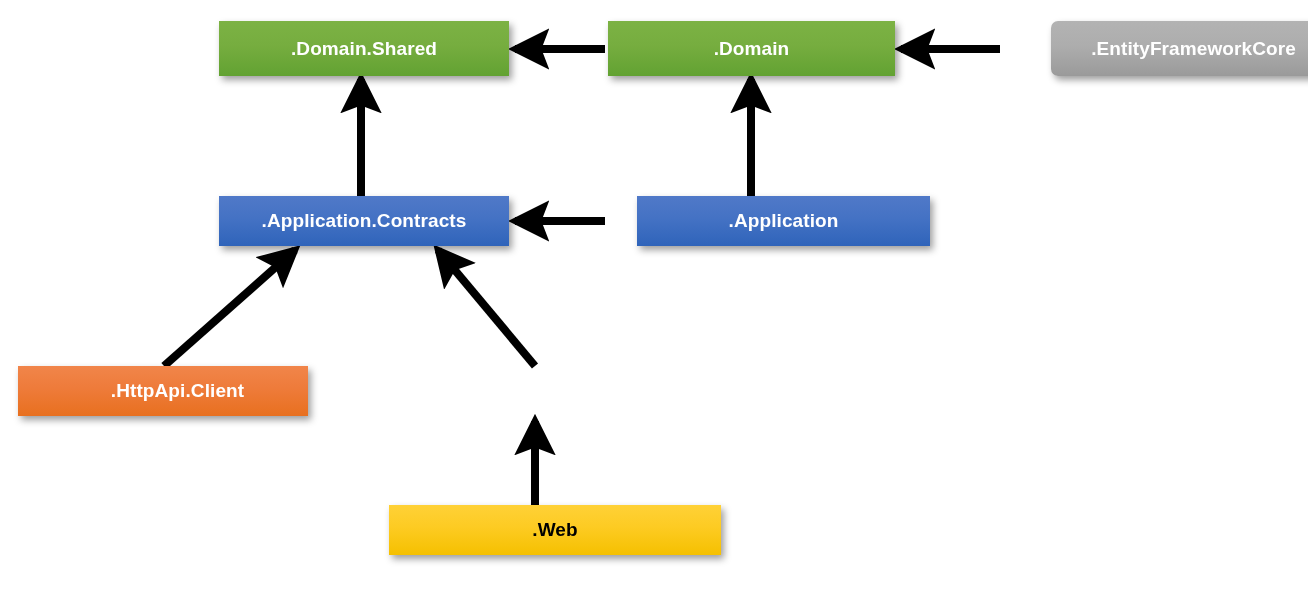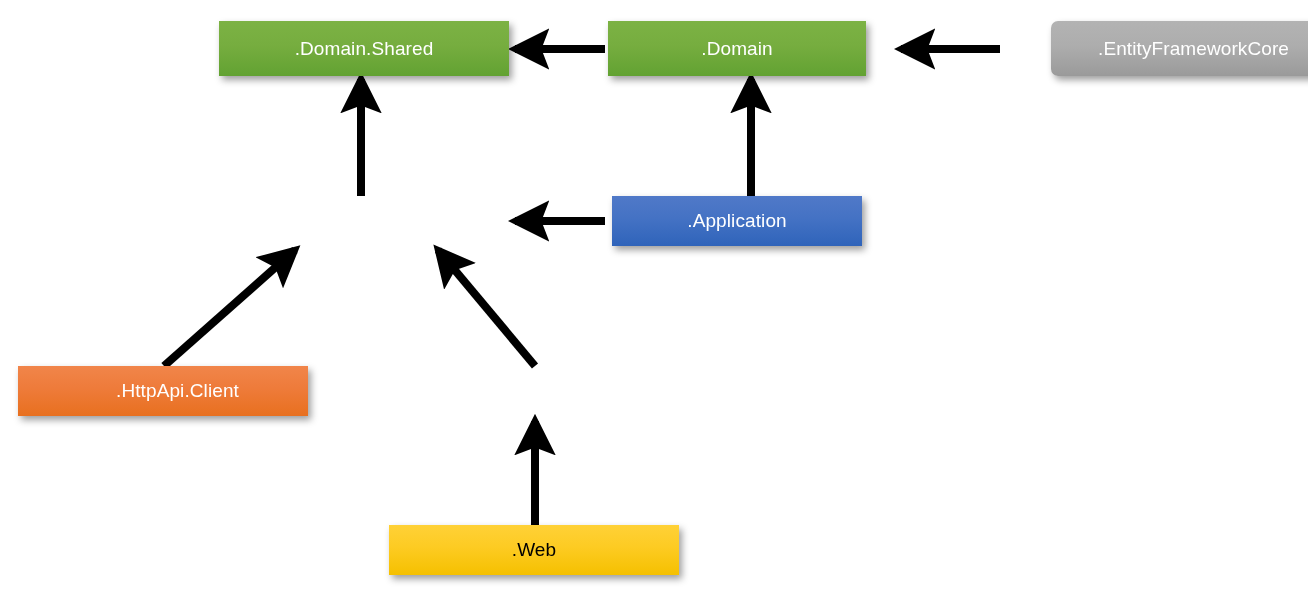--- a/index.html
+++ b/index.html
@@ -35,21 +35,21 @@
   }
 
   .node {
     position: absolute;
     z-index: 2;
     display: flex;
     align-items: center;
     justify-content: center;
     box-sizing: border-box;
     color: #ffffff;
-    font-weight: normal;
+    font-weight: bold;
     font-size: 19px;
     letter-spacing: 0.1px;
     white-space: nowrap;
     text-align: center;
     box-shadow: 3px 4px 7px rgba(0, 0, 0, 0.38);
   }
 
   .node.green {
     background: linear-gradient(to bottom, #7cb244 0%, #76ad3f 45%, #62a232 100%);
   }
@@ -95,35 +95,38 @@
         <line x1="164" y1="366" x2="295" y2="250" marker-end="url(#arrowhead)" stroke-linecap="butt"></line>
         <line x1="535" y1="366" x2="438" y2="250" marker-end="url(#arrowhead)" stroke-linecap="butt"></line>
         <line x1="535" y1="531" x2="535" y2="421" marker-end="url(#arrowhead)" stroke-linecap="butt"></line>
       </g>
   </svg>
 
   <div class="node green" style="left: 219px; top: 21px; width: 290px; height: 55px; color: rgb(255, 255, 255);">
     <span class="node-label">.Domain.Shared</span>
   </div>
 
-  <div class="node green" style="left: 608px; top: 21px; width: 258px; height: 55px; color: rgb(255, 255, 255);">
+  <div class="node green" style="left: 608px; top: 21px; width: 287px; height: 55px; color: rgb(255, 255, 255);">
     <span class="node-label">.Domain</span>
   </div>
 
   <div class="node gray" style="left: 1003px; top: 21px; width: 285px; height: 55px; color: rgb(255, 255, 255);">
     <span class="node-label">.EntityFrameworkCore</span>
   </div>
 
+  <div class="node blue" style="left: 219px; top: 196px; width: 290px; height: 50px; color: rgb(255, 255, 255);">
+    <span class="node-label">.Application.Contracts</span>
+  </div>
 
-  <div class="node blue" style="left: 612px; top: 196px; width: 250px; height: 50px; color: rgb(255, 255, 255);">
+  <div class="node blue" style="left: 637px; top: 196px; width: 293px; height: 50px; color: rgb(255, 255, 255);">
     <span class="node-label">.Application</span>
   </div>
 
   <div class="node orange" style="left: 18px; top: 366px; width: 290px; height: 50px; color: rgb(255, 255, 255);">
     <span class="node-label">.HttpApi.Client</span>
   </div>
 
 
-  <div class="node yellow" style="left: 389px; top: 525px; width: 290px; height: 50px; color: rgb(0, 0, 0);">
+  <div class="node yellow" style="left: 389px; top: 505px; width: 332px; height: 50px; color: rgb(0, 0, 0);">
     <span class="node-label">.Web</span>
   </div>
 
 </div>
 
 </body></html>

